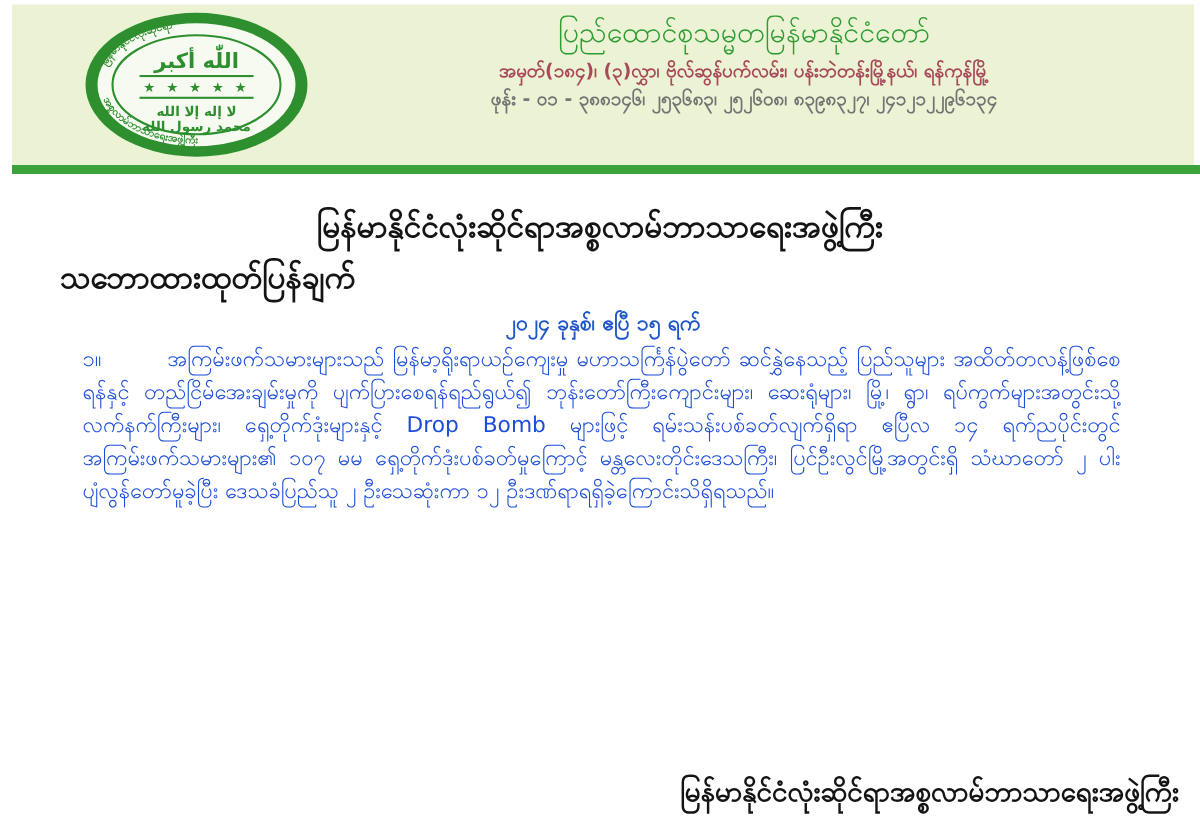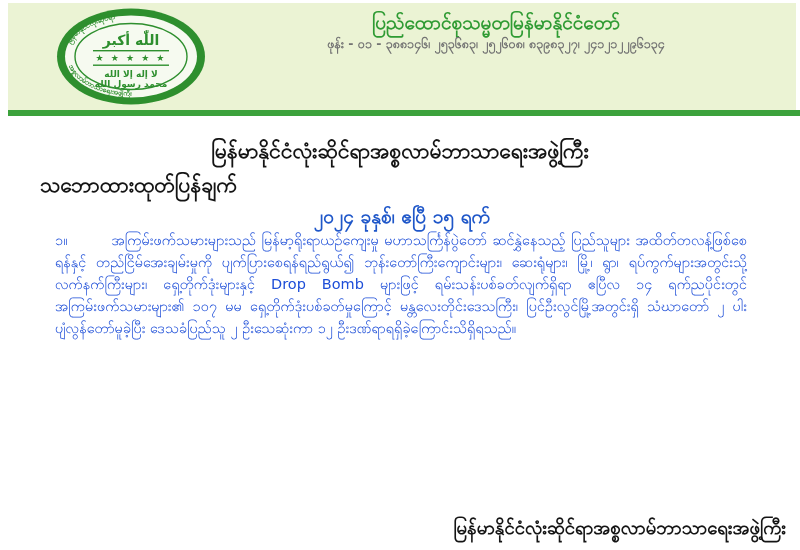--- a/index.html
+++ b/index.html
@@ -19,21 +19,21 @@
     position:absolute; left:8px; top:110px; width:792px; height:6px;
     background:#3ca23c;
   }
   .logo-wrap {
     position:absolute; left:47px; top:4px; width:152px; height:99px;
   }
   .header-text {
     position:absolute; left:200px; right:12px; top:7px; text-align:center;
   }
   .state-name {
-    color:#2f9b33; font-weight:bold; font-size:19px; line-height:25px;
+    color:#2f9b33; font-weight:normal; font-size:19px; line-height:25px;
   }
   .org-name {
     color:#2f9b33; font-weight:bold; font-size:17.5px; line-height:24px;
   }
   .org-address {
     color:#a8495a; font-weight:bold; font-size:12.5px; line-height:20px; margin-top:2px;
   }
   .org-phone {
     color:#737373; font-weight:bold; font-size:12.5px; line-height:18px;
   }
@@ -41,21 +41,21 @@
   .title {
     position:absolute; left:40px; right:40px; top:136px; text-align:center;
     color:#141414; font-weight:bold; font-size:21px; line-height:30px;
   }
   .subtitle {
     position:absolute; left:40px; right:40px; top:170px; text-align:left;
     color:#141414; font-weight:bold; font-size:21px; line-height:30px;
   }
   .date-line {
     position:absolute; left:40px; right:36px; top:203px; text-align:center;
-    color:#1f57c9; font-weight:bold; font-size:19px; line-height:26px;
+    color:#1f57c9; font-weight:bold; font-size:14px; line-height:26px;
   }
   .paragraphs {
     position:absolute; left:55px; width:692px; top:229px;
   }
   .para {
     color:#1d4ed8; font-size:14.5px; line-height:22px;
     text-align:justify;
   }
   .para + .para { margin-top:4px; }
   .para-num-1 { margin-right:44px; }
@@ -90,20 +90,21 @@
       <text class="arabic-top" x="76" y="38" text-anchor="middle">اللّٰه أكبر</text>
       <rect x="38" y="43" width="76" height="1.4" fill="#2e8f2e"></rect>
       <text class="stars-row" x="76" y="54" text-anchor="middle">★ ★ ★ ★ ★</text>
       <rect x="38" y="57.5" width="76" height="1.4" fill="#2e8f2e"></rect>
       <text class="arabic-bottom" x="76" y="70" text-anchor="middle">لا إله إلا الله</text>
       <text class="arabic-bottom" x="76" y="80" text-anchor="middle">محمد رسول الله</text>
     </svg>
   </div>
   <div class="header-text">
     <div class="state-name">ပြည်ထောင်စုသမ္မတမြန်မာနိုင်ငံတော်</div>
+    <div class="org-address">အမှတ်(၁၈၄)၊ (၃)လွှာ၊ ဗိုလ်ဆွန်ပက်လမ်း၊ ပန်းဘဲတန်းမြို့နယ်၊ ရန်ကုန်မြို့</div>
     <div class="org-phone">ဖုန်း - ၀၁ - ၃၈၈၁၄၆၊ ၂၅၃၆၈၃၊ ၂၅၂၆၀၈၊ ၈၃၉၈၃၂၇၊ ၂၄၁၂၁၂၂၉၆၁၃၄</div>
   </div>
 </div>
 <div class="divider-bar"></div>
 
 <div class="title">မြန်မာနိုင်ငံလုံးဆိုင်ရာအစ္စလာမ်ဘာသာရေးအဖွဲ့ကြီး</div>
 <div class="subtitle">သဘောထားထုတ်ပြန်ချက်</div>
 <div class="date-line">၂၀၂၄ ခုနှစ်၊ ဧပြီ ၁၅ ရက်</div>
 
 <div class="paragraphs">

